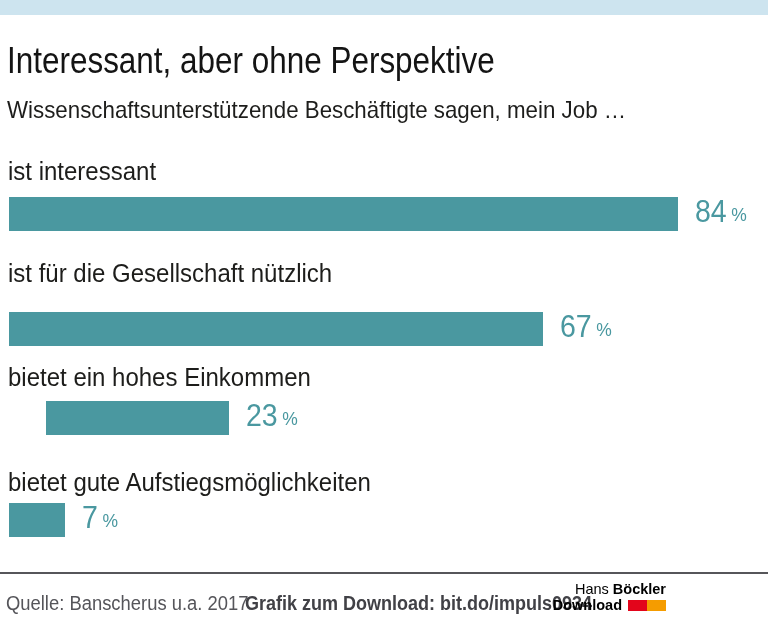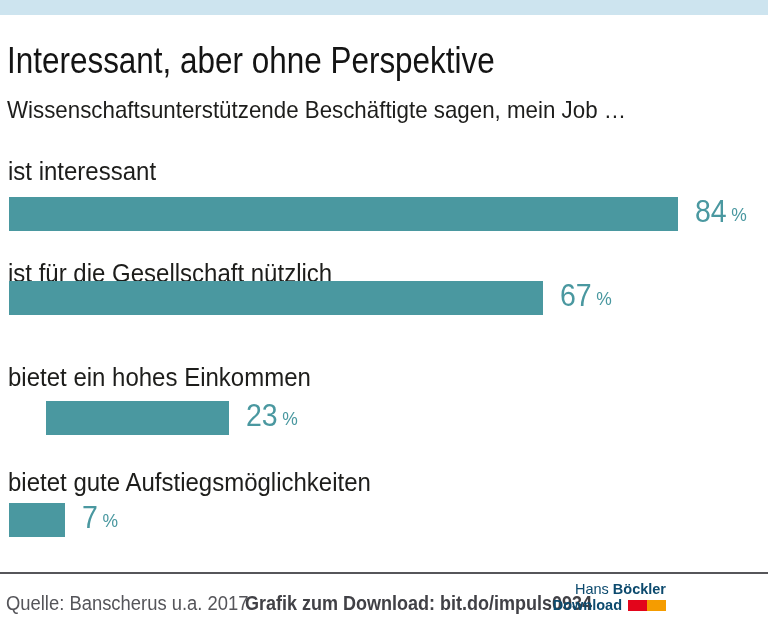--- a/index.html
+++ b/index.html
@@ -61,21 +61,21 @@
     transform: scaleX(0.92); transform-origin: left center;
   }
   .val .pct {
     font-size: 19px;
     margin-left: 5px;
     position: relative; top: -1px;
   }
 
   
   .g1 .bar-label { top: 157px; } .g1 .bar-row { top: 197px; }
-  .g2 .bar-label { top: 259px; } .g2 .bar-row { top: 281px; }
+  .g2 .bar-label { top: 259px; } .g2 .bar-row { top: 312px; }
   .g3 .bar-label { top: 363px; } .g3 .bar-row { top: 401px; padding-left: 37px; }
   .g4 .bar-label { top: 468px; } .g4 .bar-row { top: 503px; }
 
   .footer-divider {
     position: absolute; top: 572px; left: 0;
     width: 768px; height: 2px;
     background: #56565a;
   }
   .source-text {
     position: absolute; left: 6px; top: 591px;
@@ -89,21 +89,21 @@
     font-size: 20px; font-weight: 700; color: #414146;
     white-space: nowrap; display: inline-block;
     transform: scaleX(0.90); transform-origin: left center;
     line-height: 24px;
   }
 
   .logo {
     position: absolute; right: 6px; top: 582px;
     text-align: right;
     font-size: 14.5px; line-height: 15.5px;
-    color: #0c4a6e;
+    color: #000000;
     white-space: nowrap;
   }
   .logo .bold { font-weight: 700; }
   .logo-blocks {
     display: inline-flex; margin-left: 6px;
     vertical-align: -1px;
   }
   .logo-block { width: 19px; height: 11px; display: inline-block; }
 </style>
 </head>

